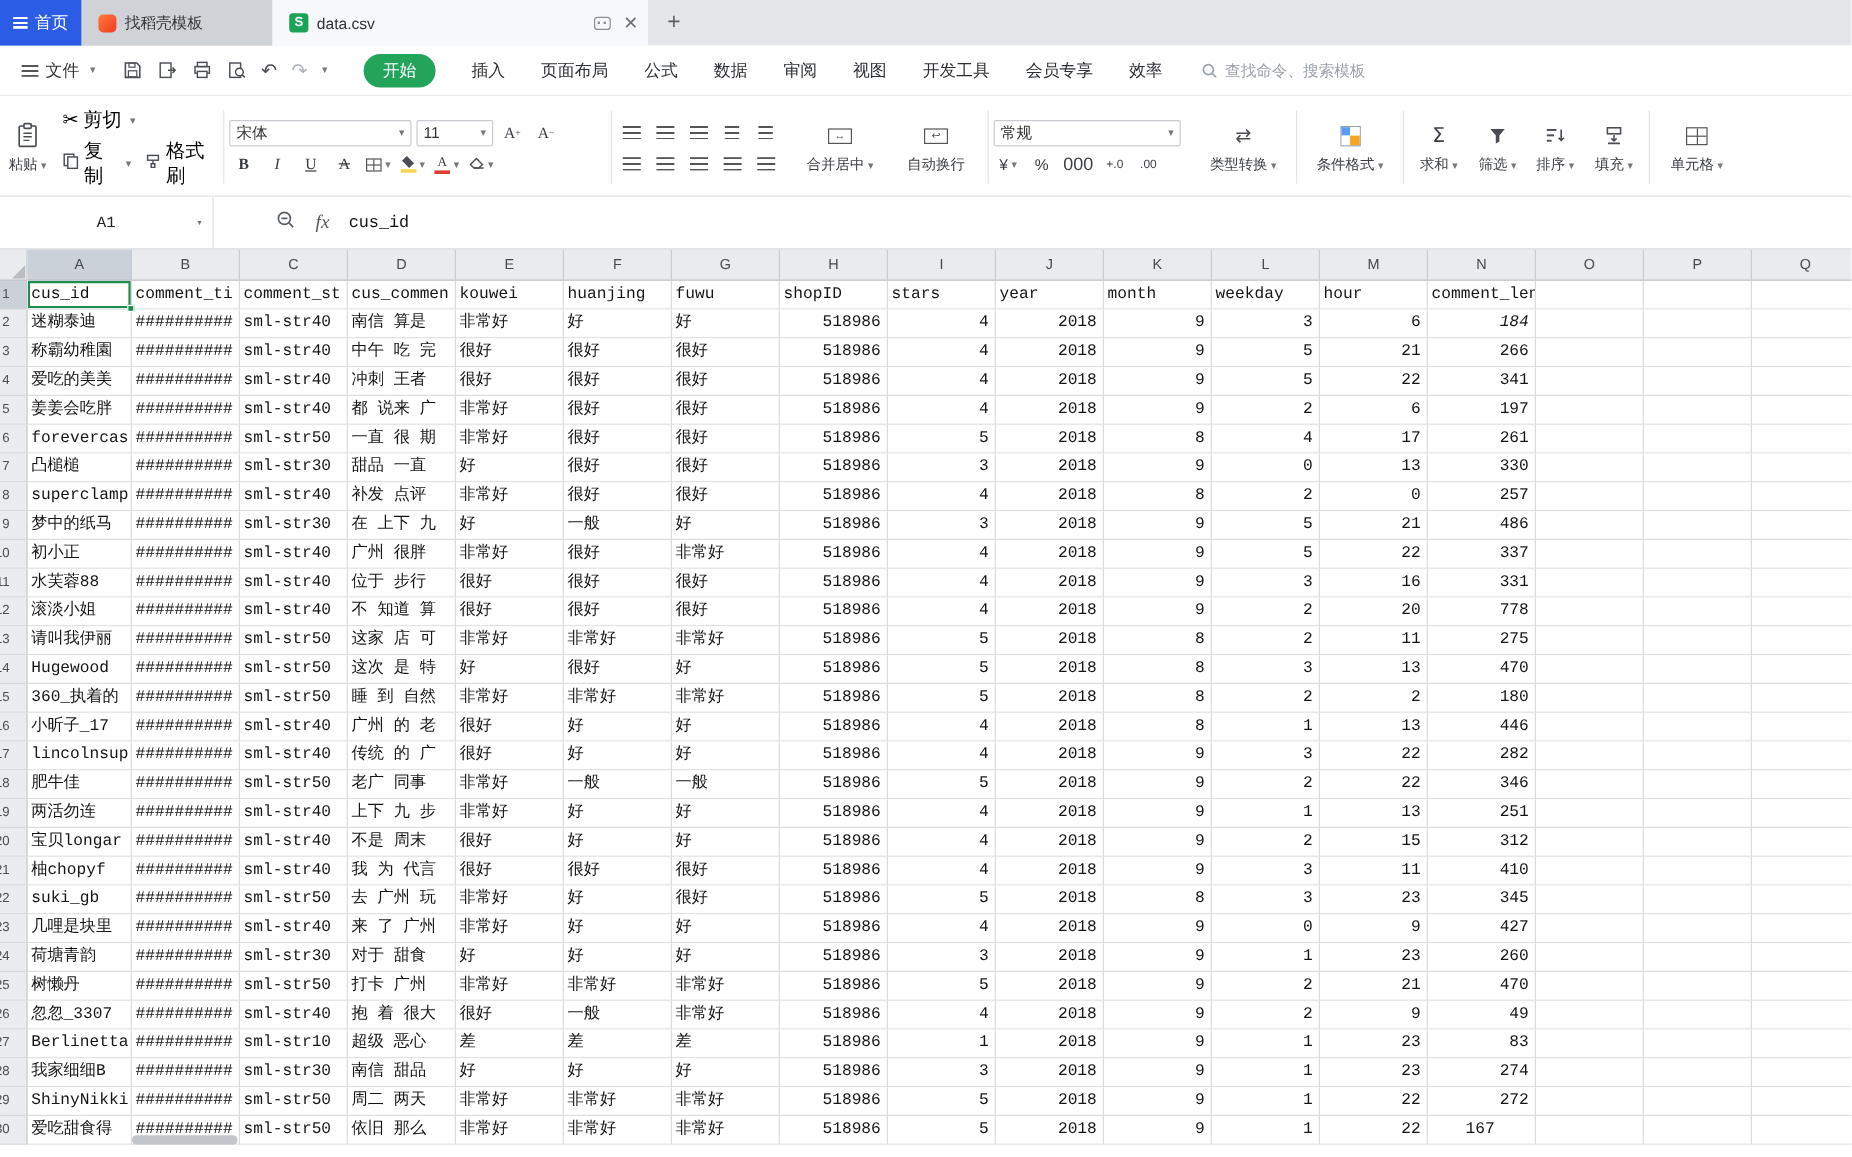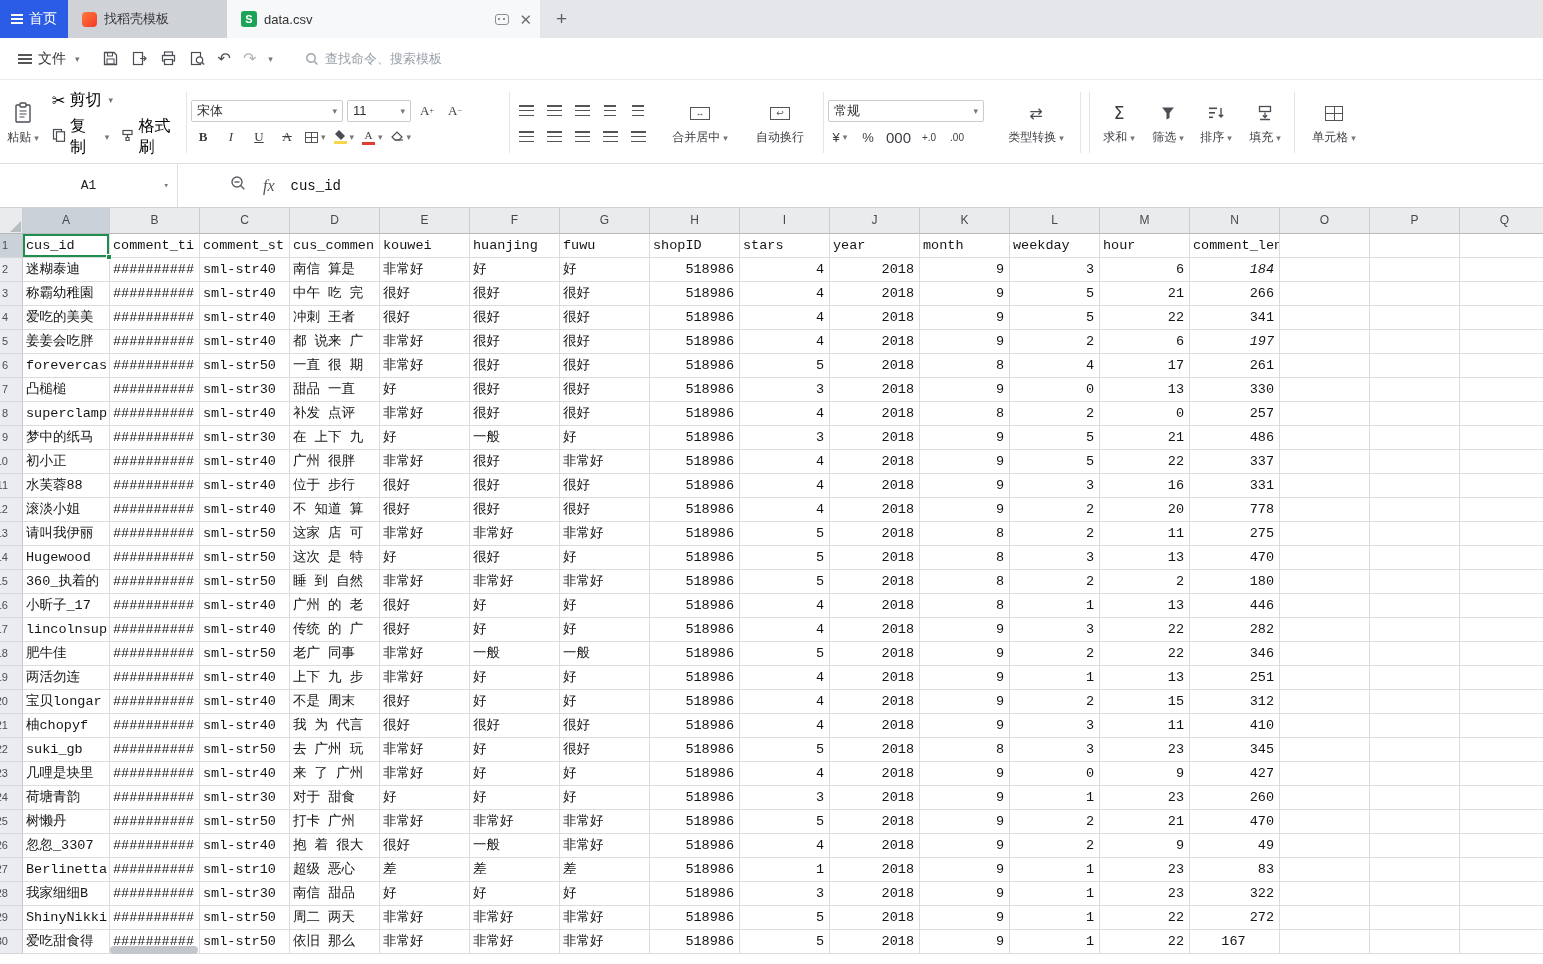--- a/index.html
+++ b/index.html
@@ -173,20 +173,32 @@
         <svg width="17" height="17" viewBox="0 0 17 17">
           <rect x="2.5" y="2.5" width="9" height="12" fill="none" stroke="#4a4e54" stroke-width="1.2"></rect>
           <circle cx="10.5" cy="10" r="3.2" fill="#fff" stroke="#4a4e54" stroke-width="1.2"></circle>
           <path d="M12.8 12.3l2.2 2.2" stroke="#4a4e54" stroke-width="1.4"></path>
         </svg>
       </span>
     <span class="glyphbtn">↶</span>
     <span class="glyphbtn disabled">↷</span>
     <span class="tiny-caret">▾</span>
   </div>
+  <div class="ribbontabs" id="ribbontabs">
+      <span class="rtab active">开始</span>
+      <span class="rtab">插入</span>
+      <span class="rtab">页面布局</span>
+      <span class="rtab">公式</span>
+      <span class="rtab">数据</span>
+      <span class="rtab">审阅</span>
+      <span class="rtab">视图</span>
+      <span class="rtab">开发工具</span>
+      <span class="rtab">会员专享</span>
+      <span class="rtab">效率</span>
+    </div>
   <div class="cmd-search">
     <svg width="14" height="14" viewBox="0 0 14 14">
         <circle cx="6" cy="6" r="4.2" fill="none" stroke="#9AA0A8" stroke-width="1.4"></circle>
         <path d="M9.2 9.2l3.2 3.2" stroke="#9AA0A8" stroke-width="1.4"></path>
       </svg>
     <span>查找命令、搜索模板</span>
   </div>
 </div>
 
 <div class="ribbon">
@@ -357,20 +369,31 @@
     </div>
   </div>
 
   <div class="bigbtn" style="width:80px">
     <span class="ico24" style="font-size:16px;color:#4a4e54">⇄</span>
     <span class="lblrow dd"><span>类型转换</span></span>
   </div>
 
   <div class="rdiv"></div>
 
+  <div class="bigbtn" style="width:80px">
+    <span class="ico24">
+        <span class="quad">
+          <i></i>
+          <i></i>
+          <i></i>
+          <i></i>
+        </span>
+      </span>
+    <span class="lblrow dd"><span>条件格式</span></span>
+  </div>
 
 
   <div class="rdiv"></div>
 
   <div class="bigbtn" style="width:50px">
     <span class="ico24 sigma">Σ</span>
     <span class="lblrow dd"><span>求和</span></span>
   </div>
   <div class="bigbtn" style="width:48px">
     <span class="ico24">
@@ -549,21 +572,21 @@
         <div class="cell" style="width: 90px;">都 说来 广</div>
         <div class="cell" style="width: 90px;">非常好</div>
         <div class="cell" style="width: 90px;">很好</div>
         <div class="cell" style="width: 90px;">很好</div>
         <div class="cell num" style="width: 90px;">518986</div>
         <div class="cell num" style="width: 90px;">4</div>
         <div class="cell num" style="width: 90px;">2018</div>
         <div class="cell num" style="width: 90px;">9</div>
         <div class="cell num" style="width: 90px;">2</div>
         <div class="cell num" style="width: 90px;">6</div>
-        <div class="cell num" style="width: 90px; font-style: italic;">197</div>
+        <div class="cell num" style="width: 90px;">197</div>
         <div class="cell" style="width: 90px;"></div>
         <div class="cell" style="width: 90px;"></div>
         <div class="cell" style="width: 90px;"></div>
       </div>
       <div class="grow">
         <div class="rownum">
           <span>6</span>
         </div>
         <div class="cell" style="width: 87px;">forevercas</div>
         <div class="cell" style="width: 90px;">##########</div>
@@ -1055,21 +1078,21 @@
         <div class="cell" style="width: 90px;">南信 甜品</div>
         <div class="cell" style="width: 90px;">好</div>
         <div class="cell" style="width: 90px;">好</div>
         <div class="cell" style="width: 90px;">好</div>
         <div class="cell num" style="width: 90px;">518986</div>
         <div class="cell num" style="width: 90px;">3</div>
         <div class="cell num" style="width: 90px;">2018</div>
         <div class="cell num" style="width: 90px;">9</div>
         <div class="cell num" style="width: 90px;">1</div>
         <div class="cell num" style="width: 90px;">23</div>
-        <div class="cell num" style="width: 90px;">322</div>
+        <div class="cell num" style="width: 90px;">274</div>
         <div class="cell" style="width: 90px;"></div>
         <div class="cell" style="width: 90px;"></div>
         <div class="cell" style="width: 90px;"></div>
       </div>
       <div class="grow">
         <div class="rownum">
           <span>29</span>
         </div>
         <div class="cell" style="width: 87px;">ShinyNikki</div>
         <div class="cell" style="width: 90px;">##########</div>

